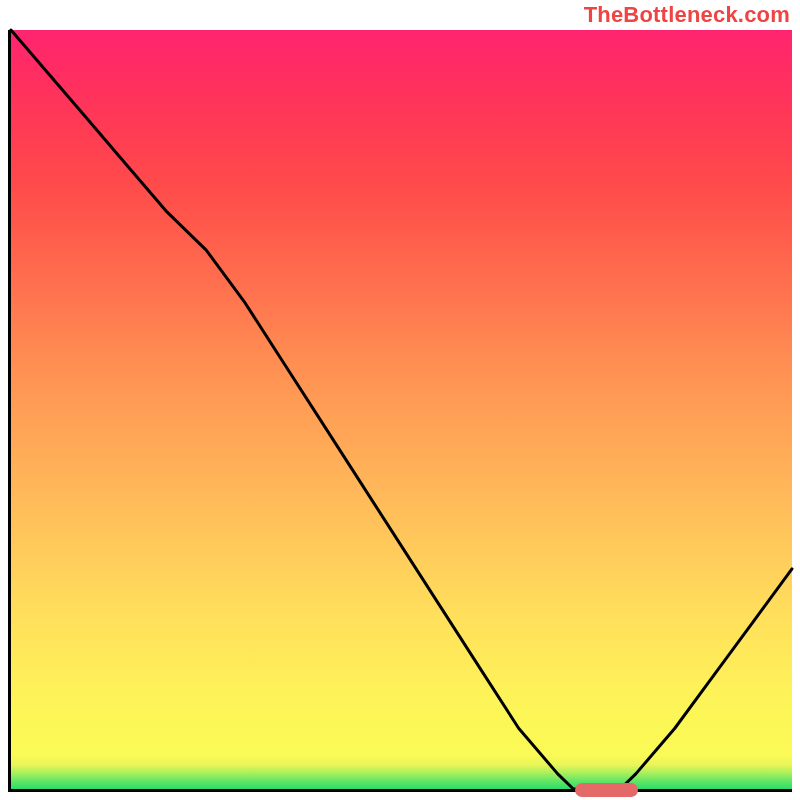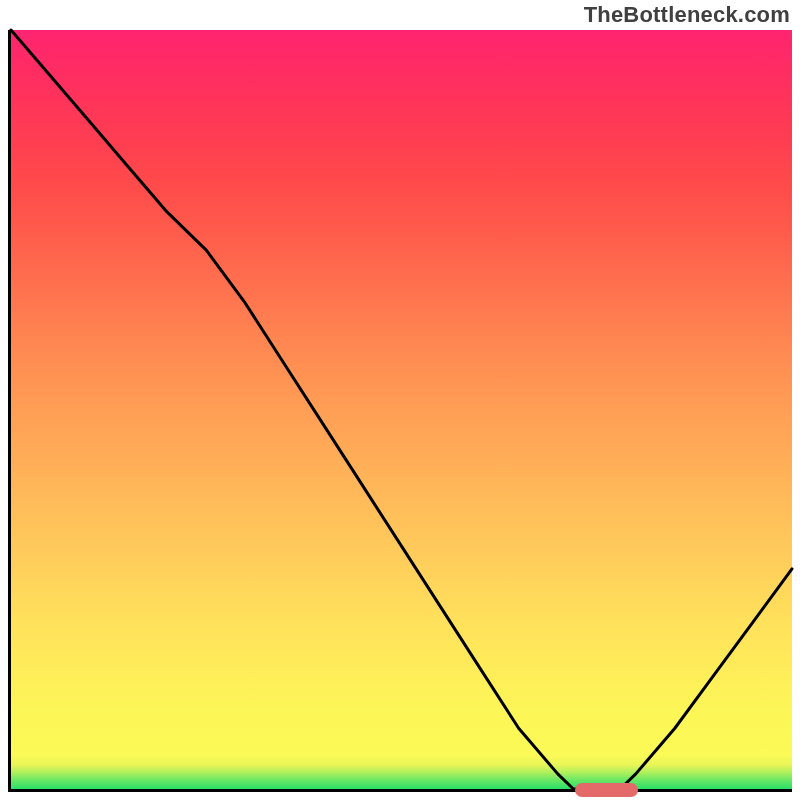--- a/index.html
+++ b/index.html
@@ -9,21 +9,21 @@
     width: 800px;
     height: 800px;
   }
   .watermark {
     position: absolute;
     top: 2px;
     right: 10px;
     font-family: Arial, Helvetica, sans-serif;
     font-size: 22px;
     font-weight: bold;
-    color: #404040;
+    color: #ef4444;
     letter-spacing: 0.2px;
     z-index: 10;
   }
   .plot-frame {
     position: absolute;
     left: 8px;
     right: 8px;
     top: 30px;
     bottom: 8px;
     border-left: 3px solid #000;

